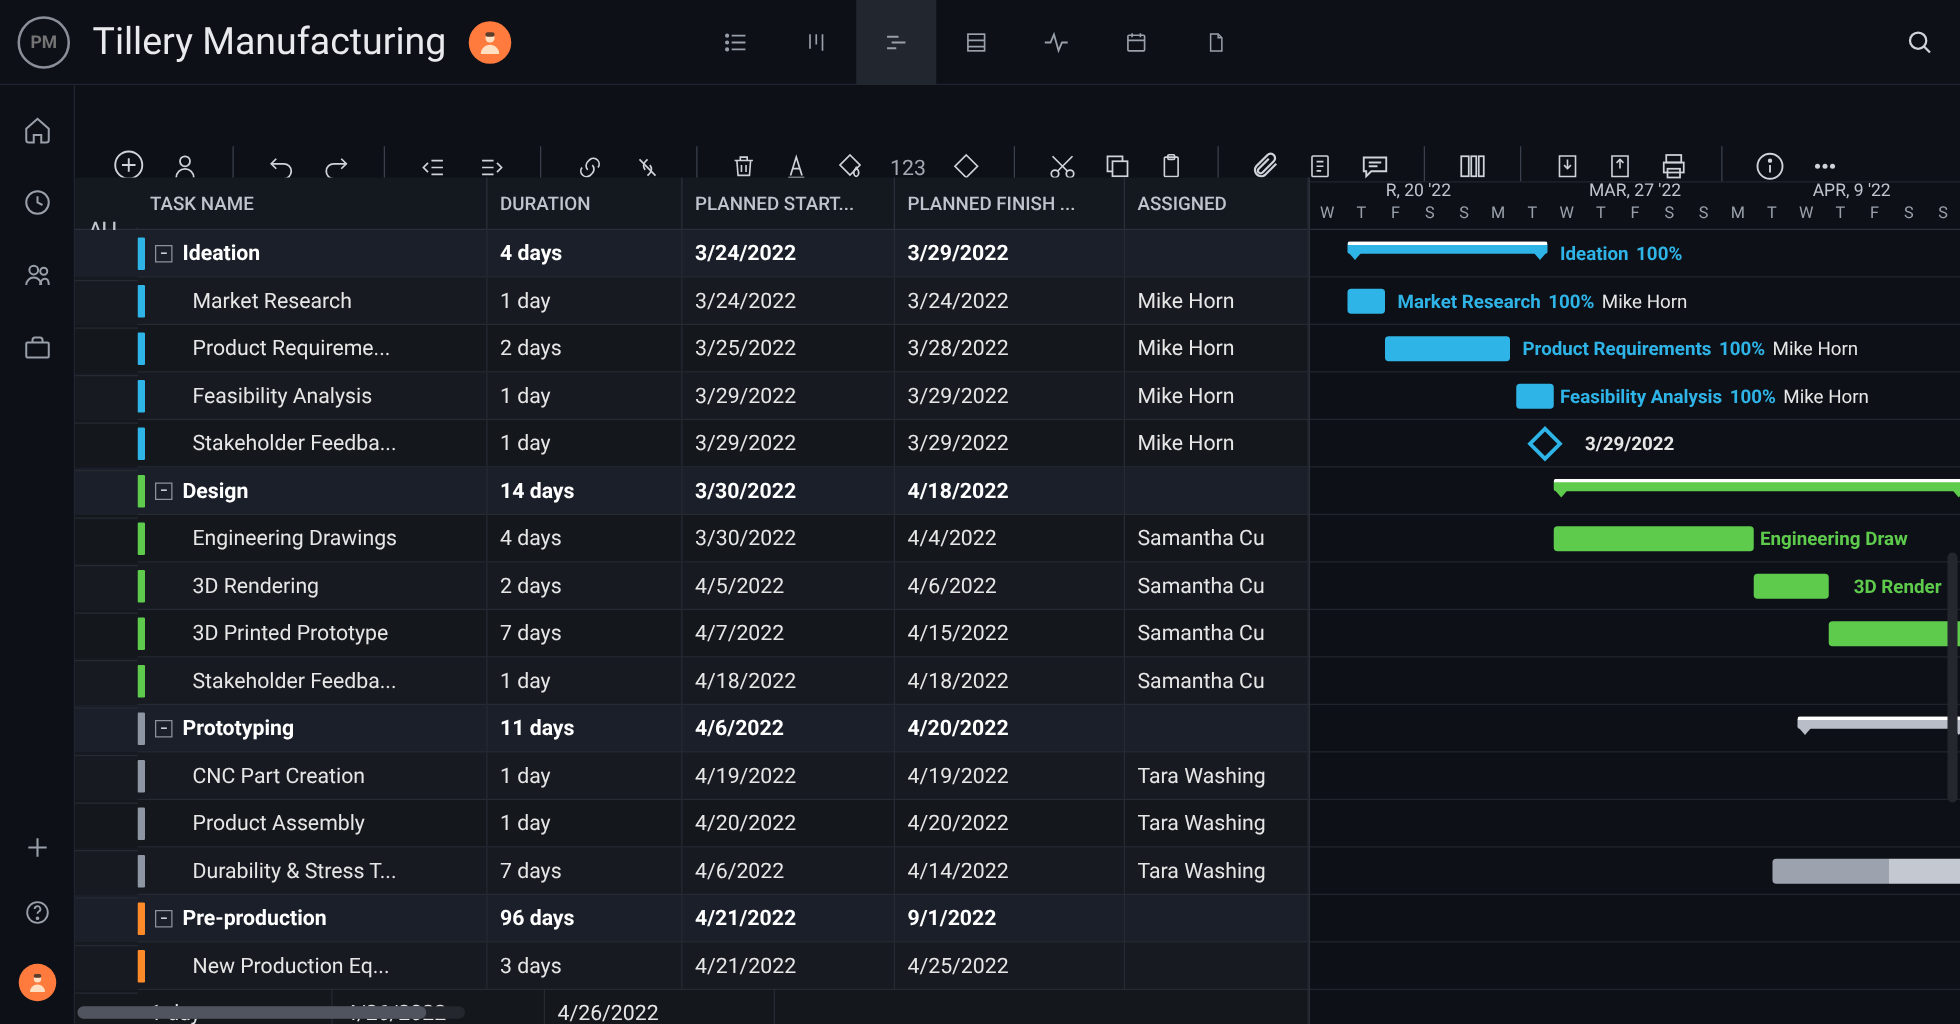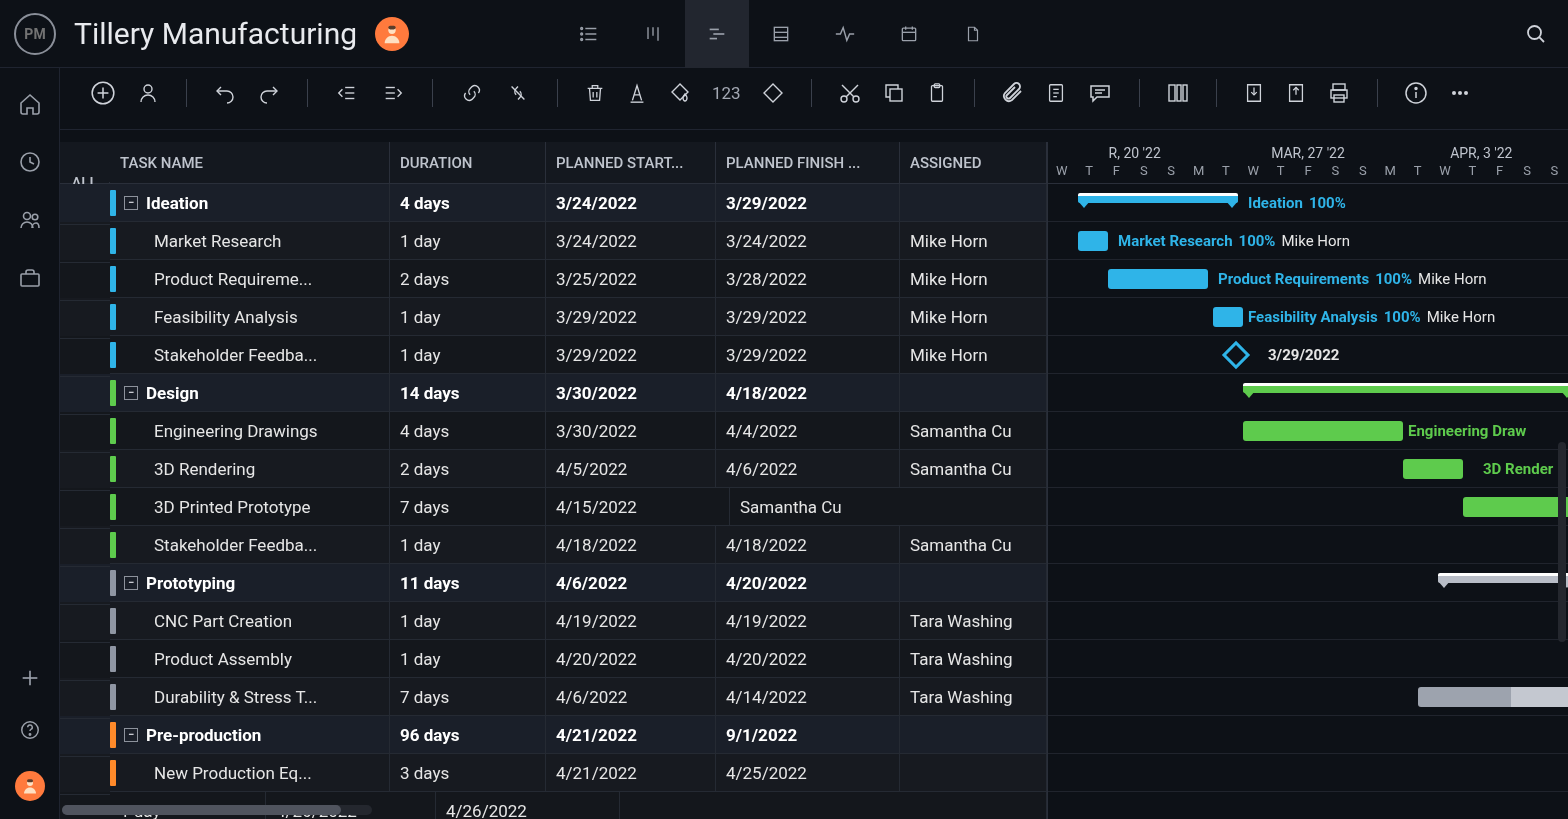--- a/index.html
+++ b/index.html
@@ -53,22 +53,22 @@
     position:absolute; left:0; top:68px; bottom:0; width:60px;
     border-right:1px solid #1f2430;
     display:flex; flex-direction:column; align-items:center;
     padding-top:24px; gap:34px;
   }
   .rail-icon { color:#9aa0aa; font-size:22px; }
   .rail-bottom { margin-top:auto; display:flex;flex-direction:column;align-items:center;gap:30px; padding-bottom:18px;}
 
   
   .toolbar {
-    position:absolute; left:60px; right:0; top:56px; height:74px;
-    display:flex; align-items:center; padding:0 30px; gap:20px;
+    position:absolute; left:60px; right:0; top:72px; height:74px;
+    display:flex; align-items:flex-end; padding:0 30px; gap:20px;
     border-bottom:1px solid #1f2430;
   }
   .tb-icon { color:#cfd3da; font-size:22px; display:flex;align-items:center; }
   .tb-sep { width:1px; height:28px; background:#3a404c; margin:0 6px; }
   .tb-text { font-size:17px; color:#a3a8b3; }
 
   
   .main {
     position:absolute; left:60px; right:0; top:142px; bottom:0;
     display:flex;
@@ -563,20 +563,21 @@
         <div class="grow">
           <div class="col-num">9</div>
           <div class="col-name no-pad">
             <div class="name-inner">
               <span class="color-chip" style="background:#5ecb4d"></span>
               <span class="indent"></span>
               <span class="task-label">3D Printed Prototype</span>
             </div>
           </div>
           <div class="col-dur">7 days</div>
+          <div class="col-start">4/7/2022</div>
           <div class="col-finish">4/15/2022</div>
           <div class="col-ass">Samantha Cu</div>
         </div>
         <div class="grow">
           <div class="col-num">10</div>
           <div class="col-name no-pad">
             <div class="name-inner">
               <span class="color-chip" style="background:#5ecb4d"></span>
               <span class="indent"></span>
               <span class="task-label">Stakeholder Feedba...</span>
@@ -679,21 +680,21 @@
           <div class="col-ass"></div>
         </div>
       </div>
   </div>
 
   <div class="gantt">
     <div class="timeline-hdr">
       <div class="th-months" id="th-months">
           <div>R, 20 '22</div>
           <div>MAR, 27 '22</div>
-          <div>APR, 3 '22</div>
+          <div>APR, 9 '22</div>
         </div>
       <div class="th-days" id="th-days">
           <div>W</div>
           <div>T</div>
           <div>F</div>
           <div>S</div>
           <div>S</div>
           <div>M</div>
           <div>T</div>
           <div>W</div>

